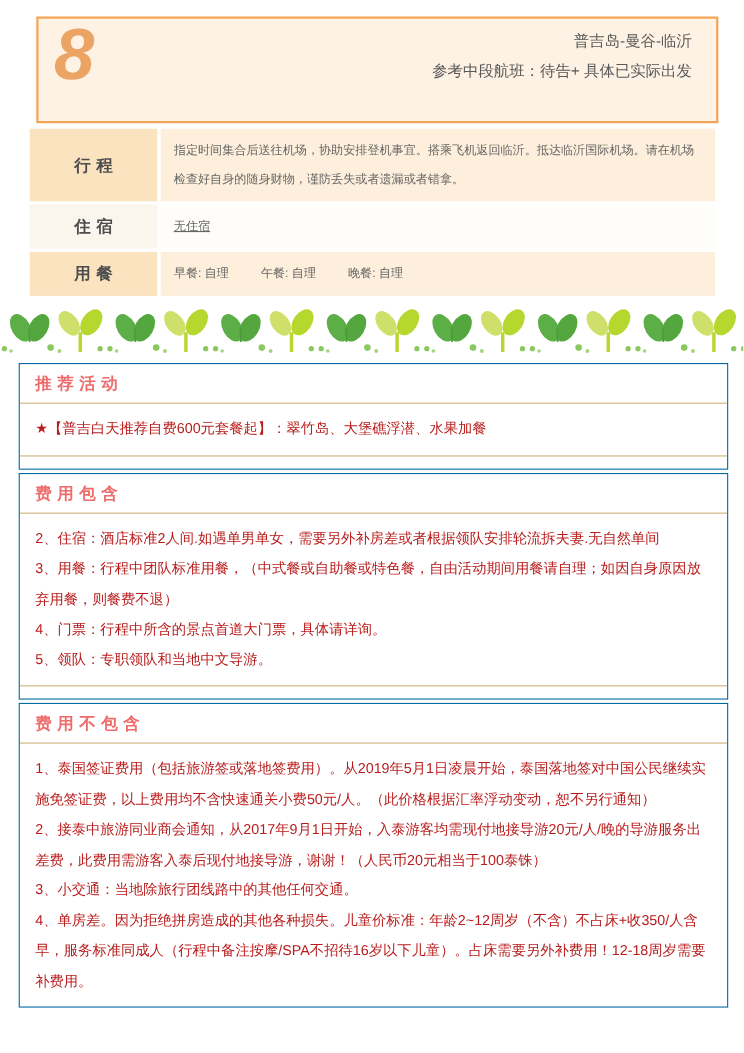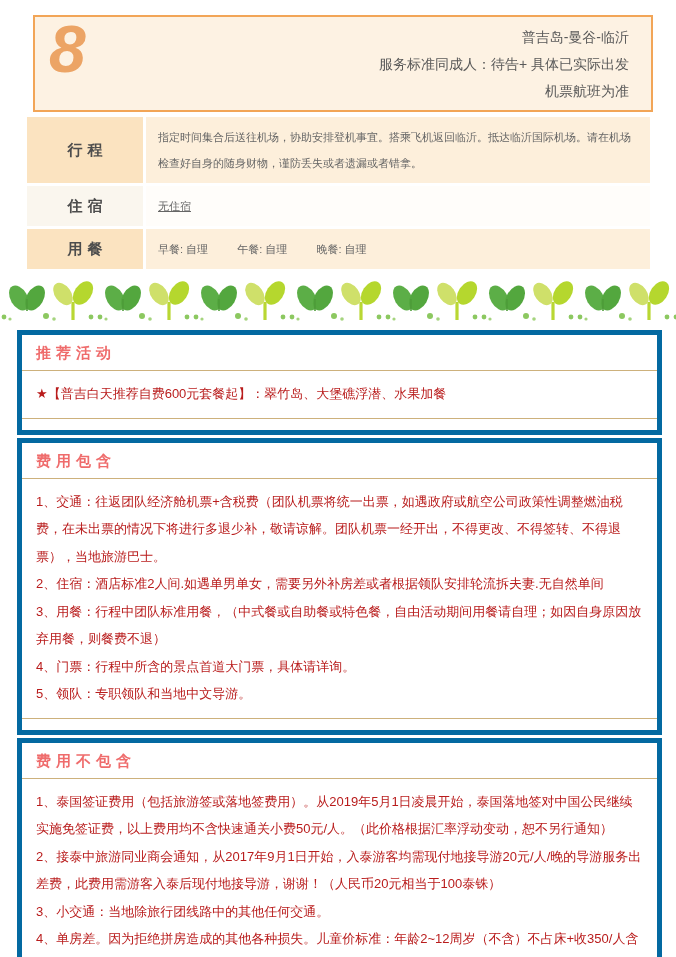--- a/index.html
+++ b/index.html
@@ -40,21 +40,21 @@
   .row-plain .cell-label{background:#faf6ee;}
   .row-plain .cell-content{background:#fffdfa;text-decoration:underline;}
   .meal-seg{margin-right:26px;}
 
   
   .sprout-strip{margin:8px 0 0 0;height:48px;overflow:hidden;}
 
   
   .card{
     box-sizing:border-box;margin:5px 14px 0 17px;
-    border:5px solid #0369a1;background:#fff;
+    border:1px solid #0369a1;background:#fff;
   }
   .card + .card{margin-top:3px;}
   .card-title{
     padding:9px 14px 7px;font-size:15px;font-weight:bold;color:#ef6c6c;
     letter-spacing:5px;border-bottom:1px solid #cdb17c;
   }
   .card-body{
     padding:9px 14px 10px;font-size:13px;line-height:27.5px;color:#b91c1c;
   }
   .card-body.closed{border-bottom:1px solid #cdb17c;}
@@ -63,22 +63,21 @@
 </style>
 </head>
 <body>
 
 <div class="page">
 
   <div class="day-card">
     <div class="day-number">8</div>
     <div class="day-head-right">
       <div>普吉岛-曼谷-临沂</div>
-      <div>服务标准同成人：待告+ 具体已实际出发</div>
-      <div>机票航班为准</div>
+      <div>参考中段航班：待告+ 具体已实际出发</div>
     </div>
   </div>
 
   <div class="itin-table">
     <div class="itin-row row-tint">
       <div class="cell-label">行程</div>
       <div class="cell-content">指定时间集合后送往机场，协助安排登机事宜。搭乘飞机返回临沂。抵达临沂国际机场。请在机场检查好自身的随身财物，谨防丢失或者遗漏或者错拿。</div>
     </div>
     <div class="itin-row row-plain">
       <div class="cell-label">住宿</div>
@@ -129,21 +128,20 @@
     <div class="card-title">推荐活动</div>
     <div class="card-body closed">
       <p class="item">★【普吉白天推荐自费600元套餐起】：翠竹岛、大堡礁浮潜、水果加餐</p>
     </div>
     <div class="card-foot"></div>
   </div>
 
   <div class="card">
     <div class="card-title">费用包含</div>
     <div class="card-body closed">
-      <p class="item">1、交通：往返团队经济舱机票+含税费（团队机票将统一出票，如遇政府或航空公司政策性调整燃油税费，在未出票的情况下将进行多退少补，敬请谅解。团队机票一经开出，不得更改、不得签转、不得退票），当地旅游巴士。</p>
       <p class="item">2、住宿：酒店标准2人间.如遇单男单女，需要另外补房差或者根据领队安排轮流拆夫妻.无自然单间</p>
       <p class="item">3、用餐：行程中团队标准用餐，（中式餐或自助餐或特色餐，自由活动期间用餐请自理；如因自身原因放弃用餐，则餐费不退）</p>
       <p class="item">4、门票：行程中所含的景点首道大门票，具体请详询。</p>
       <p class="item">5、领队：专职领队和当地中文导游。</p>
     </div>
     <div class="card-foot"></div>
   </div>
 
   <div class="card">
     <div class="card-title">费用不包含</div>

